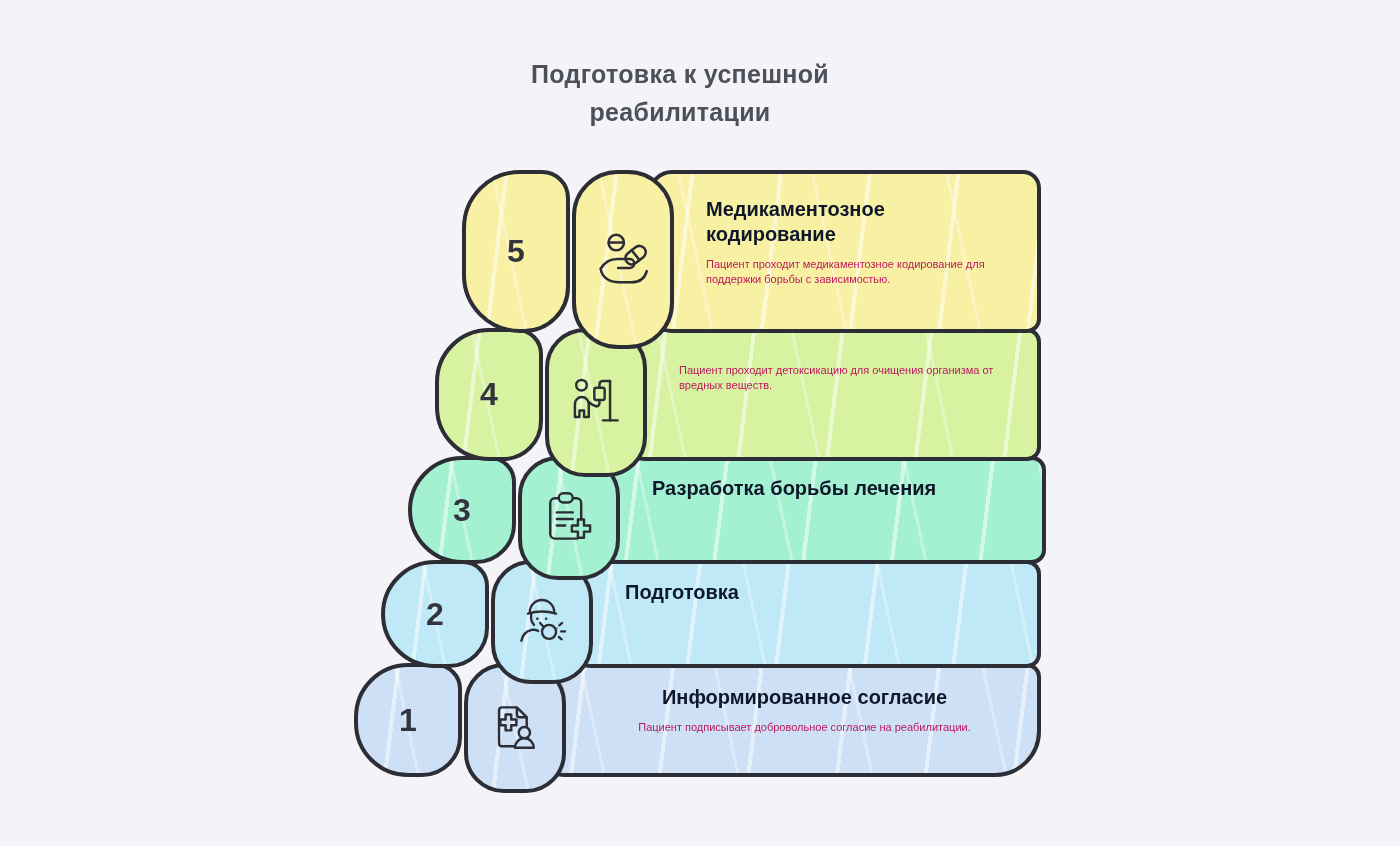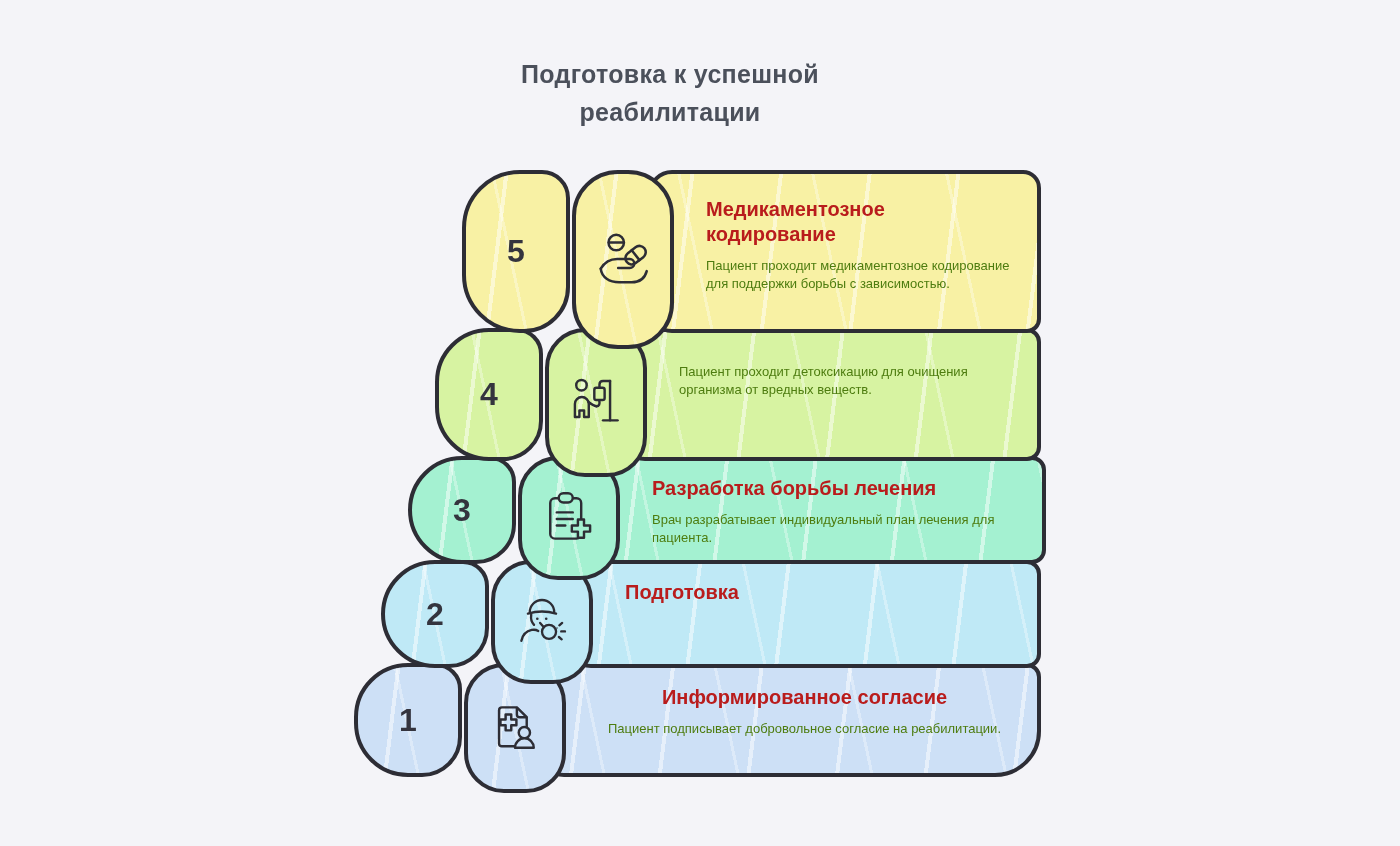--- a/index.html
+++ b/index.html
@@ -6,21 +6,21 @@
   html, body { width: 1400px; height: 846px; overflow: hidden; }
   body {
     font-family: "Liberation Sans", sans-serif;
     background: #f4f4f8;
     position: relative;
   }
   .canvas { position: relative; width: 1400px; height: 846px; }
 
   .page-title {
     position: absolute;
-    left: 460px; top: 56px; width: 420px;
+    left: 470px; top: 56px; width: 420px;
     text-align: center;
     font-size: 25px; font-weight: 700;
     line-height: 1.5;
     color: #4b505b;
     white-space: pre-line;
     letter-spacing: 0.3px;
   }
 
   .step-row { position: absolute; display: flex; align-items: stretch; }
   
@@ -82,28 +82,28 @@
   .row4 .content-panel { border-radius: 24px 14px 46px 24px; padding-top: 18px; text-align: center; }
   .row0 .content-panel { width: 393px; }
   .row1 .content-panel { width: 420px; }
   .row2 .content-panel { width: 452px; }
   .row3 .content-panel { width: 474px; }
   .row4 .content-panel { width: 501px; }
 
   .card-title {
     position: relative;
     font-size: 20px; font-weight: 700;
-    color: #b91c1c;
+    color: #0f172a;
     line-height: 1.25;
   }
   .card-desc {
     position: relative;
     margin-top: 10px;
-    font-size: 13px;
-    color: #4d7c0f;
+    font-size: 11px;
+    color: #be185d;
     line-height: 1.38;
   }
 </style>
 </head>
 <body style="background: rgb(244, 244, 248);">
 
 <div class="canvas">
 
   <h1 class="page-title">Подготовка к успешной
 реабилитации</h1>
@@ -160,21 +160,20 @@
         <rect x="12" y="11" width="33" height="43" rx="5"></rect>
         <rect x="21" y="5.5" width="15" height="10" rx="5" style="fill:var(--row-color)"></rect>
         <line x1="19" y1="26" x2="36" y2="26"></line>
         <line x1="19" y1="33" x2="36" y2="33"></line>
         <line x1="19" y1="40" x2="28" y2="40"></line>
         <path d="M41.5 33.5 h6.5 v6.5 h6.5 v6.5 h-6.5 v6.5 h-6.5 v-6.5 h-6.5 v-6.5 h6.5 z" style="fill:var(--row-color)"></path>
       </svg>
     </div>
     <div class="shape content-panel">
       <div class="card-title">Разработка борьбы лечения</div>
-      <div class="card-desc">Врач разрабатывает индивидуальный план лечения для пациента.</div>
     </div>
   </div>
 
   <div class="step-row row3" style="--row-color: #bfe9f6;">
     <div class="shape num-blob">
       <span class="step-number">2</span>
     </div>
     <div class="shape icon-capsule">
       <svg width="60" height="60" viewBox="0 0 64 64" fill="none" stroke="#2d2d35" stroke-width="2.5" stroke-linecap="round" stroke-linejoin="round">
         <path d="M19 21.5 a13 13 0 0 1 26 0"></path>

